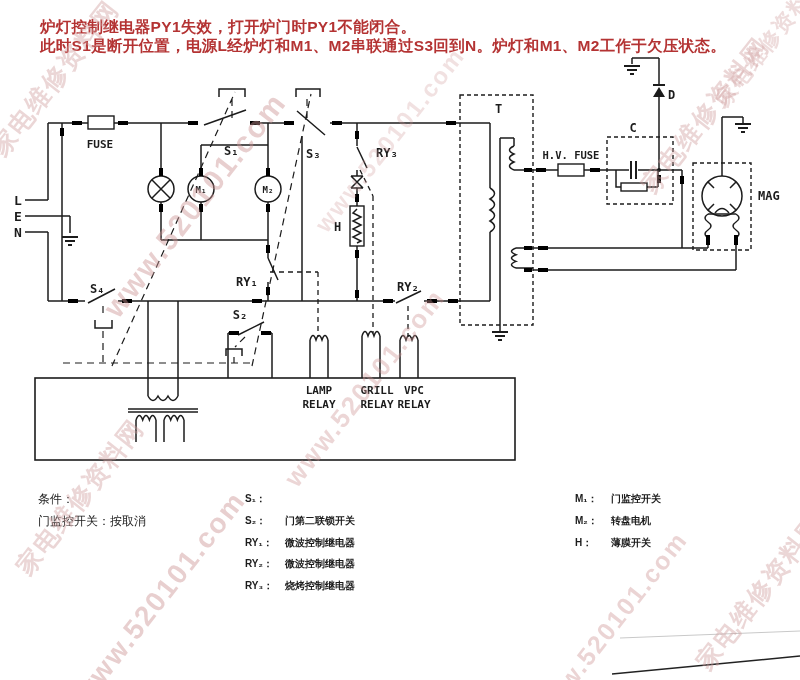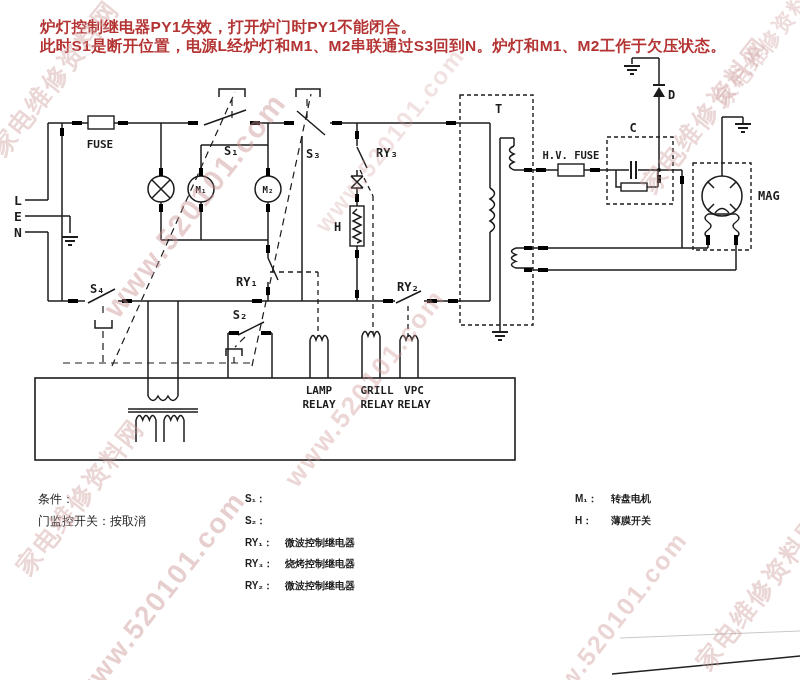--- a/index.html
+++ b/index.html
@@ -195,38 +195,43 @@
       <div>条件：</div>
       <div>门监控开关：按取消</div>
     </div>
 
     <div class="leg leg-s">
       <div class="row">
           <span class="key">S₁：</span>
         </div>
       <div class="row">
           <span class="key">S₂：</span>
+          <span>门第二联锁开关</span>
         </div>
       <div class="row">
           <span class="key">RY₁：</span>
           <span>微波控制继电器</span>
         </div>
       <div class="row">
+          <span class="key">RY₂：</span>
+          <span>微波控制继电器</span>
+        </div>
+      <div class="row">
           <span class="key">RY₃：</span>
           <span>烧烤控制继电器</span>
         </div>
-      <div class="row">
-          <span class="key">RY₂：</span>
-          <span>微波控制继电器</span>
-        </div>
     </div>
 
     <div class="leg leg-c">
       <div class="row">
           <span class="key">M₁：</span>
+          <span>门监控开关</span>
+        </div>
+      <div class="row">
+          <span class="key">M₂：</span>
           <span>转盘电机</span>
         </div>
       <div class="row">
           <span class="key">H：</span>
           <span>薄膜开关</span>
         </div>
     </div>
   </div>
 
   <div class="wm" style="left:195px;top:205px;font-size:30px;color:rgba(205,148,148,0.45);">www.520101.com</div>

